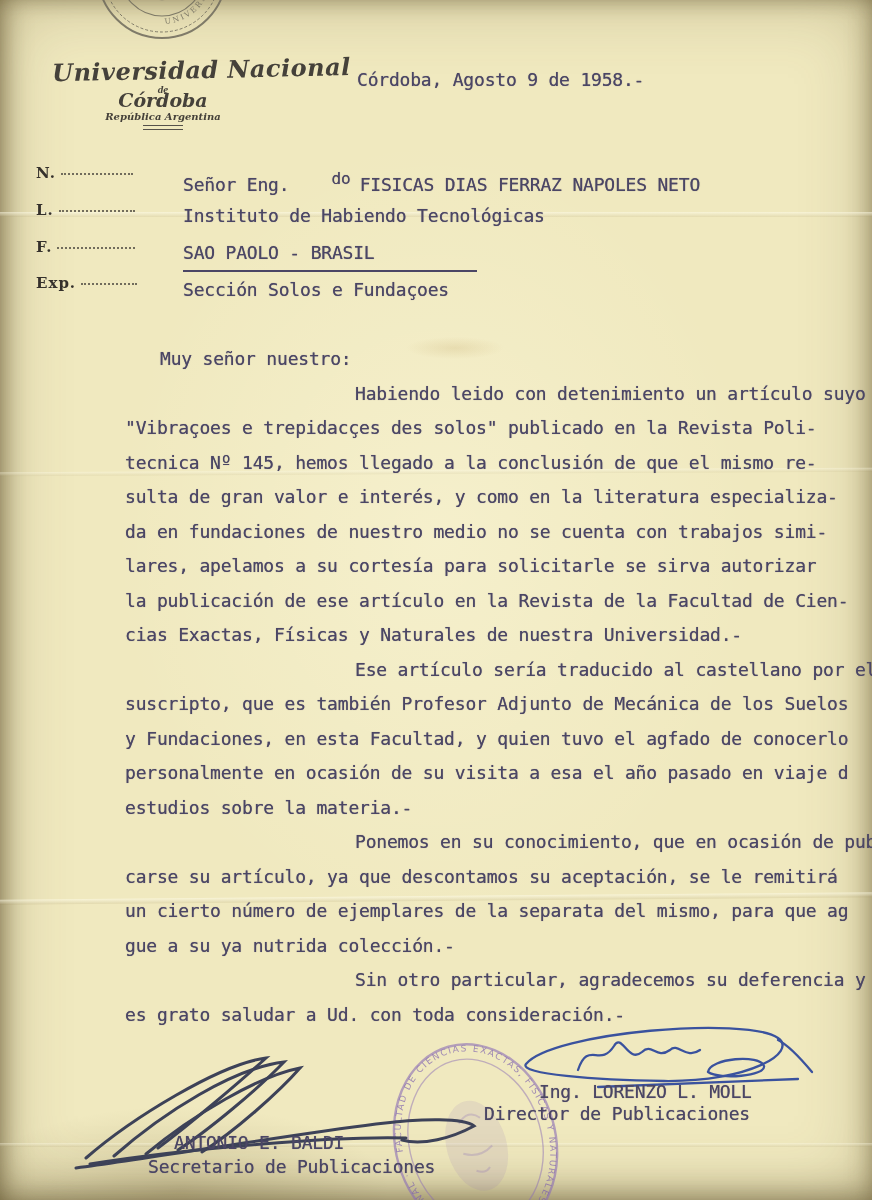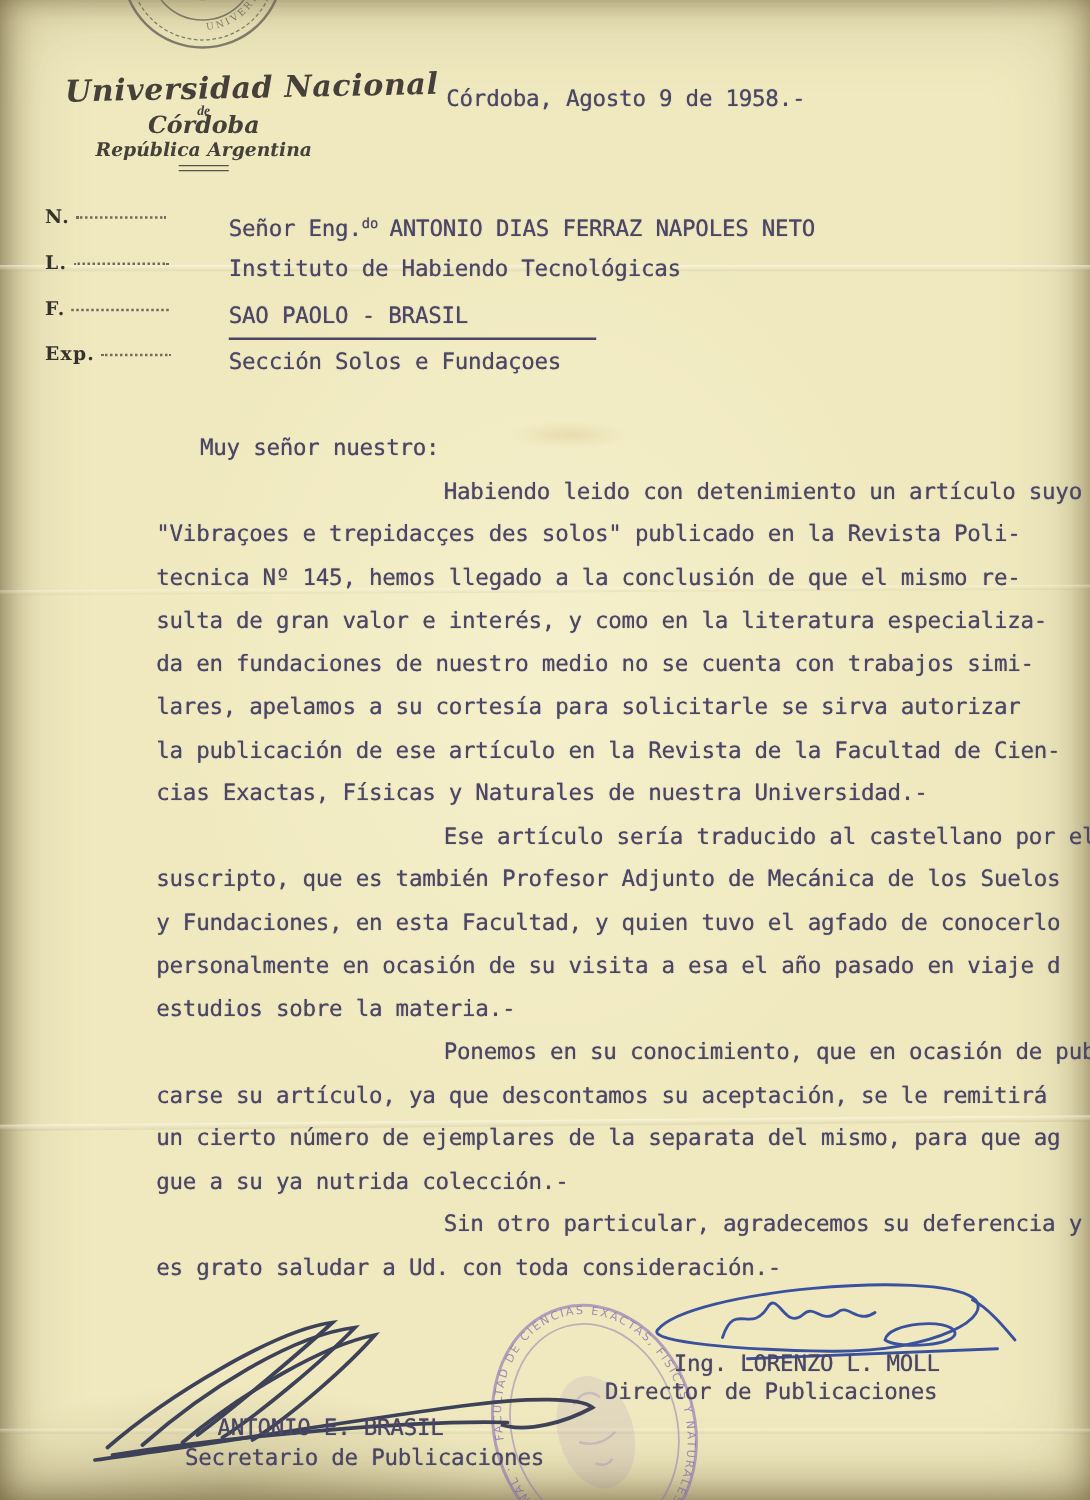--- a/index.html
+++ b/index.html
@@ -25,32 +25,32 @@
   .crease-4{top:1143px;height:4px;background:linear-gradient(to bottom, rgba(255,253,235,.4), rgba(120,100,45,.10));}
 
   .tw{color:#4b4665;font-size:18px;letter-spacing:-0.2px;text-shadow:0 0 0.7px rgba(75,70,101,.8);}
 
   .seal{position:absolute;left:92px;top:-96px;width:140px;height:140px;opacity:.85;}
   .letterhead{position:absolute;left:52px;top:56px;width:222px;text-align:center;
     font-family:"DejaVu Serif", serif;font-style:italic;font-weight:bold;color:#45413a;}
   .lh1{font-size:24px;letter-spacing:0.5px;transform:rotate(-1.2deg);white-space:nowrap;}
   .lh2{font-size:11px;margin-top:-2px;font-family:Liberation Serif, serif;}
   .lh3{font-size:19px;margin-top:-6px;}
-  .lh4{font-size:15px;margin-top:0px;text-align:center;}
+  .lh4{font-size:10px;margin-top:0px;text-align:center;}
   .lh-underline{width:40px;height:3px;border-top:1.5px solid #55514a;border-bottom:1px solid #55514a;margin:3px auto 0 auto;}
 
   .date{position:absolute;left:357px;top:69px;white-space:nowrap;}
 
   .margin-fields{position:absolute;left:36px;top:164px;font-family:"DejaVu Serif", serif;font-weight:bold;color:#35312c;font-size:15px;letter-spacing:1px;}
   .mf{height:36.8px;white-space:nowrap;}
   .dots{display:inline-block;border-bottom:2px dotted #716c5c;margin-left:5px;transform:translateY(-3px);}
 
   .recipient{position:absolute;left:183px;top:164px;}
   .r-line{height:37px;line-height:30px;white-space:nowrap;}
-  .r-line sup{font-size:11px;letter-spacing:0;}
+  .r-line sup{font-size:16px;letter-spacing:0;margin-left:42px;}
   .r-name{margin-left:9px;}
   .u-line{display:inline-block;min-width:294px;border-bottom:2.5px solid #4b4665;padding-bottom:2px;}
 
   .body-block{position:absolute;left:125px;top:342px;width:760px;}
   .line{height:34.5px;line-height:34.5px;white-space:nowrap;}
   .indent{padding-left:230px;}
   .salutation{padding-left:35px;}
 
   .sig-right{position:absolute;left:484px;top:1081px;line-height:22px;white-space:nowrap;}
   .sig-right .sr-name{padding-left:55px;}
@@ -100,21 +100,21 @@
 
   <div class="margin-fields">
     <div class="mf"><span>N.</span><span class="dots" style="width:72px"></span></div>
     <div class="mf"><span>L.</span><span class="dots" style="width:76px"></span></div>
     <div class="mf"><span>F.</span><span class="dots" style="width:78px"></span></div>
     <div class="mf"><span>Exp.</span><span class="dots" style="width:56px"></span></div>
   </div>
 
   <div class="recipient tw">
     <div class="r-line">
-      <span>Señor Eng.</span><sup>do</sup><span class="r-name">ANTONIO DIAS FERRAZ NAPOLES NETO</span>
+      <span>Señor Eng.</span><sup>do</sup><span class="r-name">FISICAS DIAS FERRAZ NAPOLES NETO</span>
     </div>
     <div class="r-line">Instituto de Habiendo Tecnológicas</div>
     <div class="r-line"><span class="u-line">SAO PAOLO - BRASIL</span></div>
     <div class="r-line">Sección Solos e Fundaçoes</div>
   </div>
 
   <div class="body-block tw">
     <div class="line salutation">Muy señor nuestro:</div>
     <div class="line indent">Habiendo leido con detenimiento un artículo suyo</div>
     <div class="line">"Vibraçoes e trepidacçes des solos" publicado en la Revista Poli-</div>
@@ -171,17 +171,17 @@
       <path d="M 18,112 C 120,96 262,84 334,86"></path>
     </g>
   </svg>
 
   <div class="sig-right tw">
     <div class="sr-name">Ing. LORENZO L. MOLL</div>
     <div>Director de Publicaciones</div>
   </div>
 
   <div class="sig-left tw">
-    <div class="sl-name">ANTONIO E. BRASIL</div>
+    <div class="sl-name">ANTONIO E. BALDI</div>
     <div>Secretario de Publicaciones</div>
   </div>
 
 </div>
 
 </body></html>

